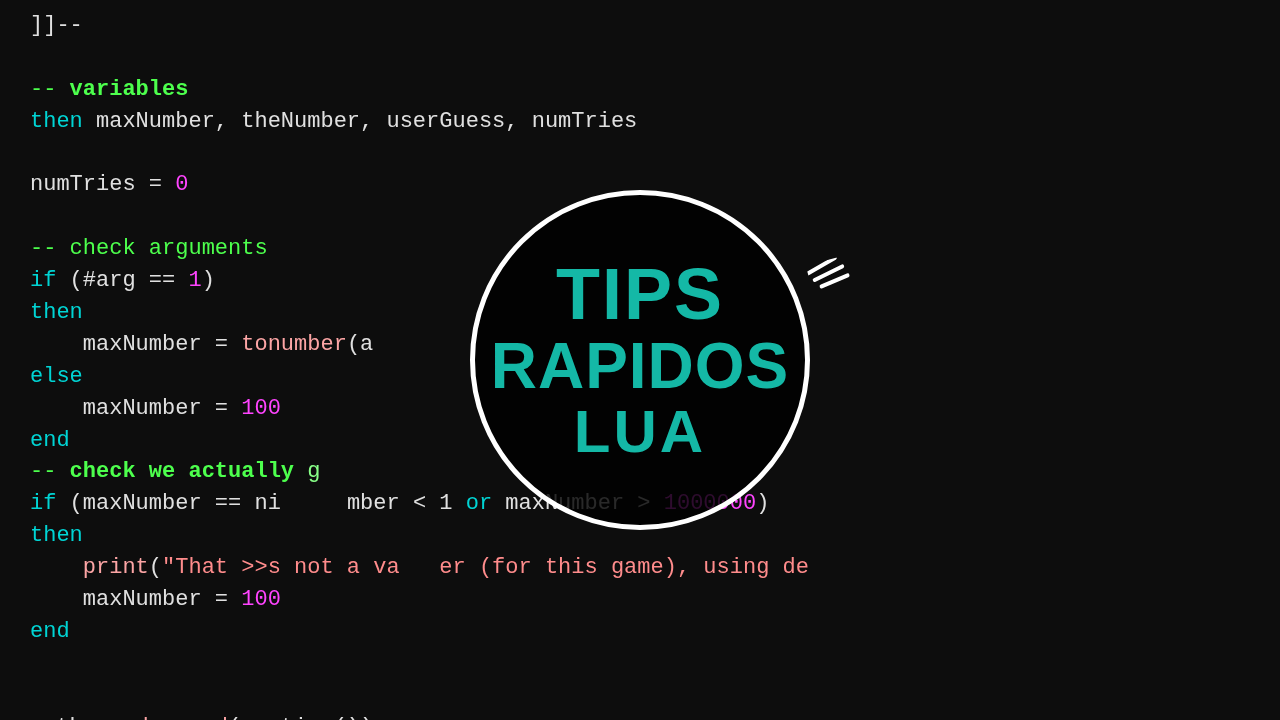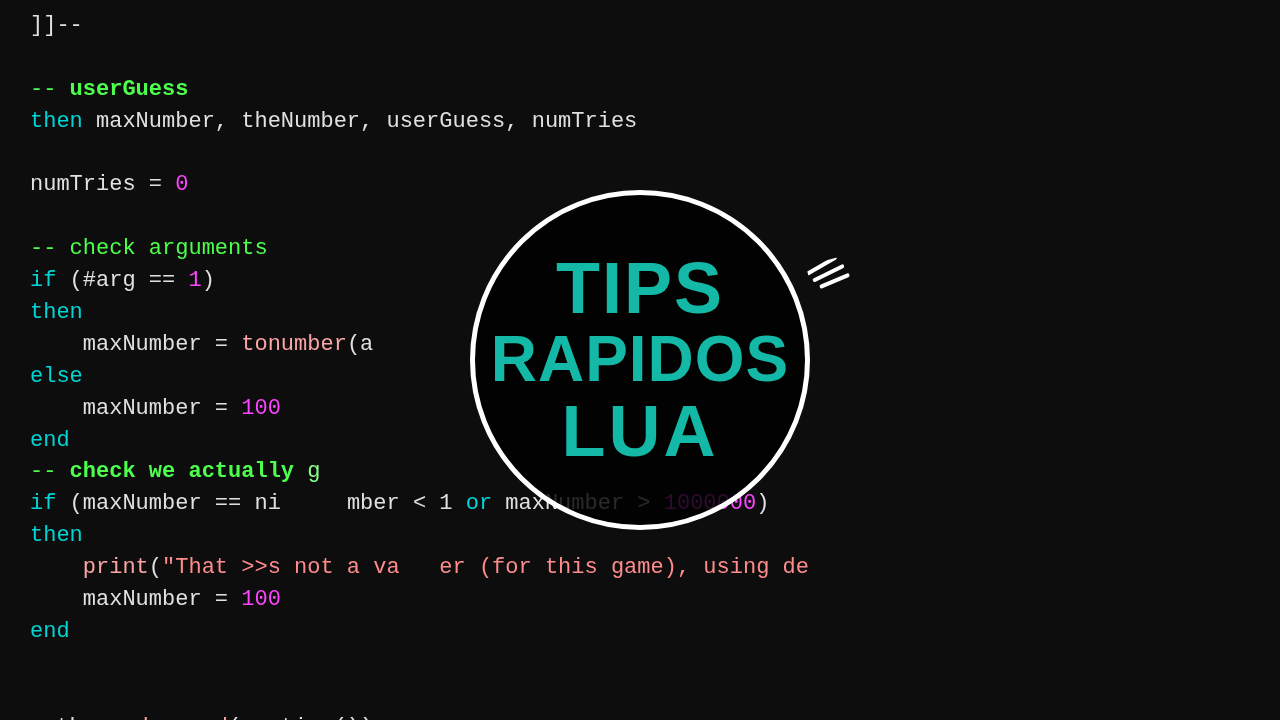--- a/index.html
+++ b/index.html
@@ -83,21 +83,21 @@
       font-size: 72px;
       display: block;
       letter-spacing: 2px;
     }
     .logo-text .line2 {
       font-size: 64px;
       display: block;
       letter-spacing: 1px;
     }
     .logo-text .line3 {
-      font-size: 72px;
+      font-size: 60px;
       display: block;
       letter-spacing: 3px;
     }
 
     
     .sparkle {
       position: absolute;
       color: #ffffff;
       font-size: 28px;
       font-weight: 900;
@@ -107,21 +107,21 @@
 </head>
 <body>
 
 <div class="gutter"></div>
 
 <div class="code-bg">
 
   <span class="code-line c-white">]]--</span>
   <span class="code-line">&nbsp;</span>
 
-  <span class="code-line c-comment">-- <span style="color:#4dff4d;font-weight:bold;">userGuess</span></span>
+  <span class="code-line c-comment">-- <span style="color:#4dff4d;font-weight:bold;">variables</span></span>
 
   <span class="code-line"><span class="c-cyan">then</span> <span class="c-white">maxNumber, theNumber, userGuess, numTries</span></span>
   <span class="code-line">&nbsp;</span>
 
   <span class="code-line"><span class="c-white">numTries</span> <span class="c-white">=</span> <span class="c-magenta">0</span></span>
   <span class="code-line">&nbsp;</span>
 
   <span class="code-line c-comment">-- <span style="color:#4dff4d;font-weight:normal;">check arguments</span></span>
 
   <span class="code-line"><span class="c-cyan">if</span> <span class="c-white">(#arg</span> <span class="c-white">==</span> <span class="c-magenta">1</span><span class="c-white">)</span></span>

